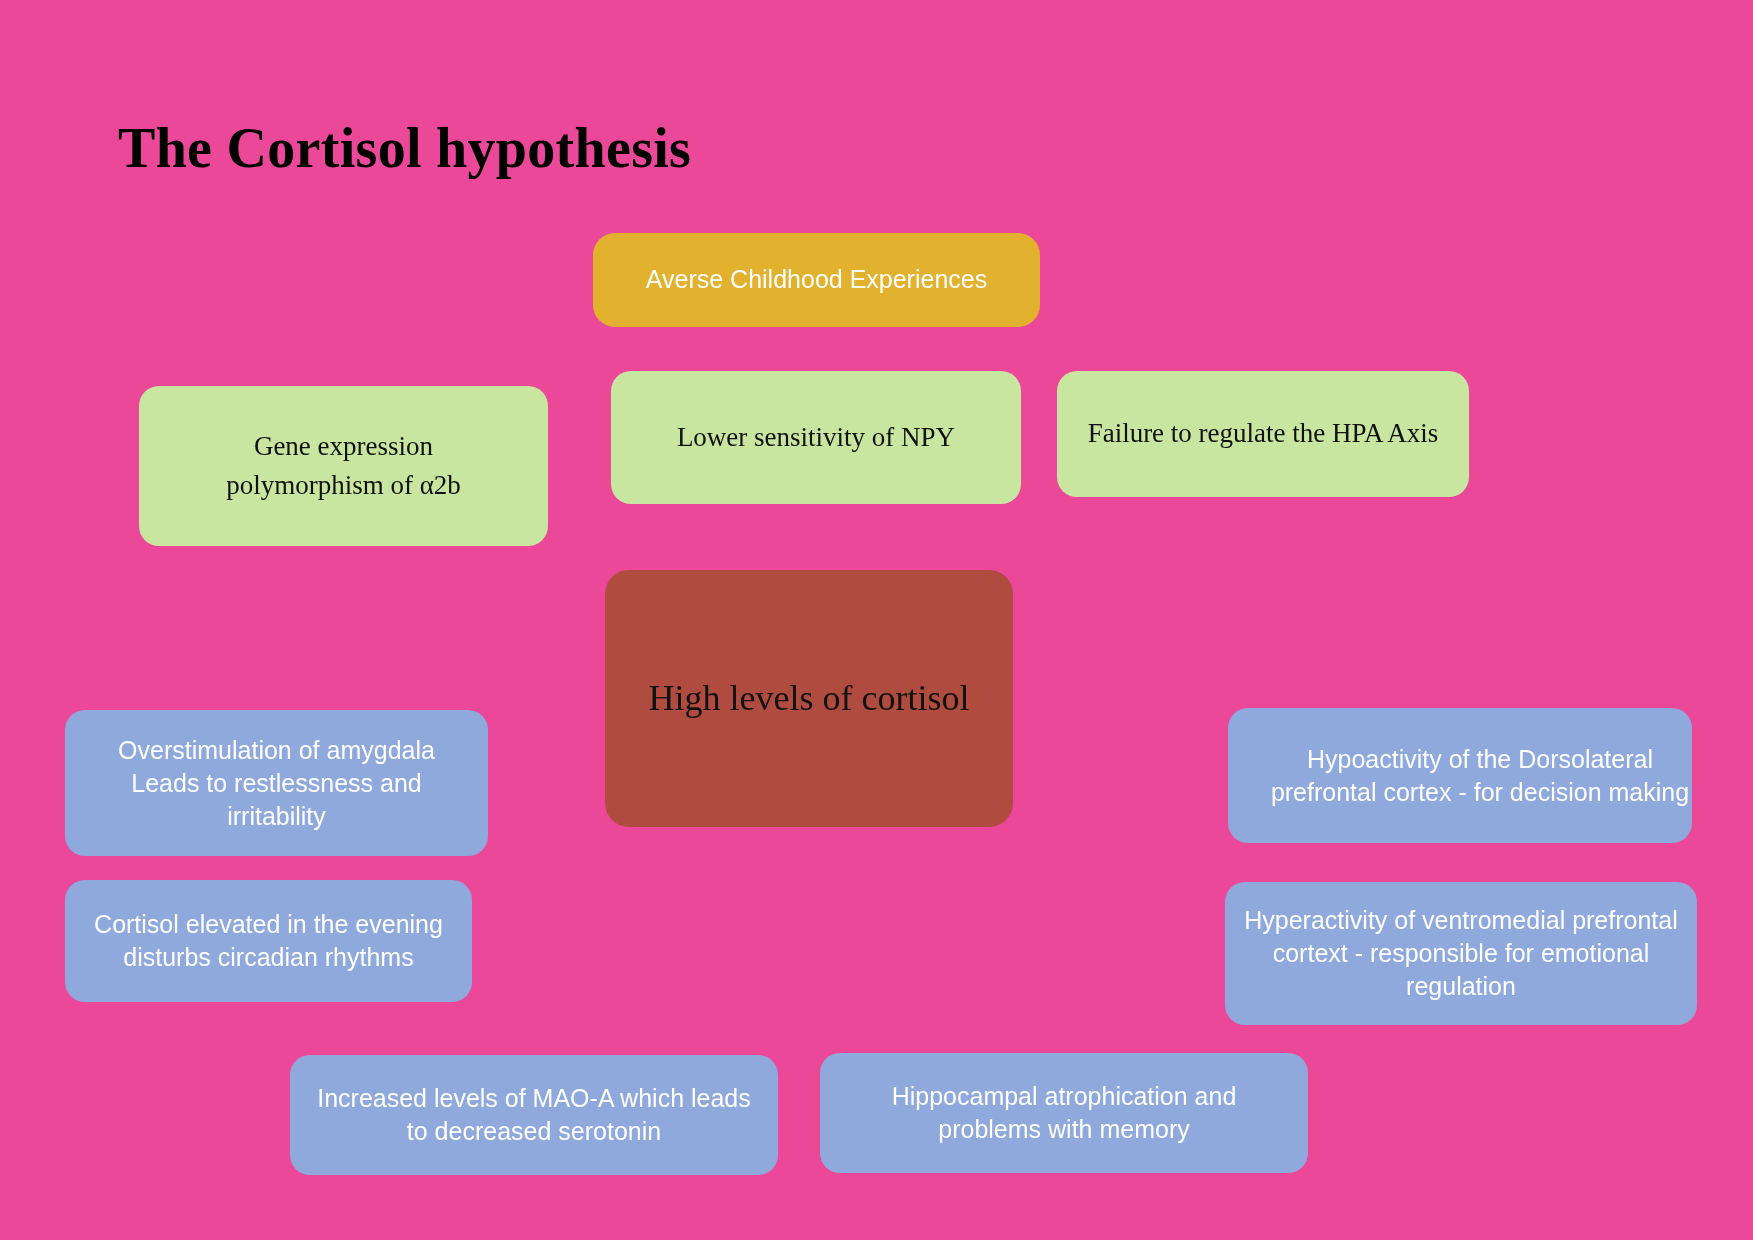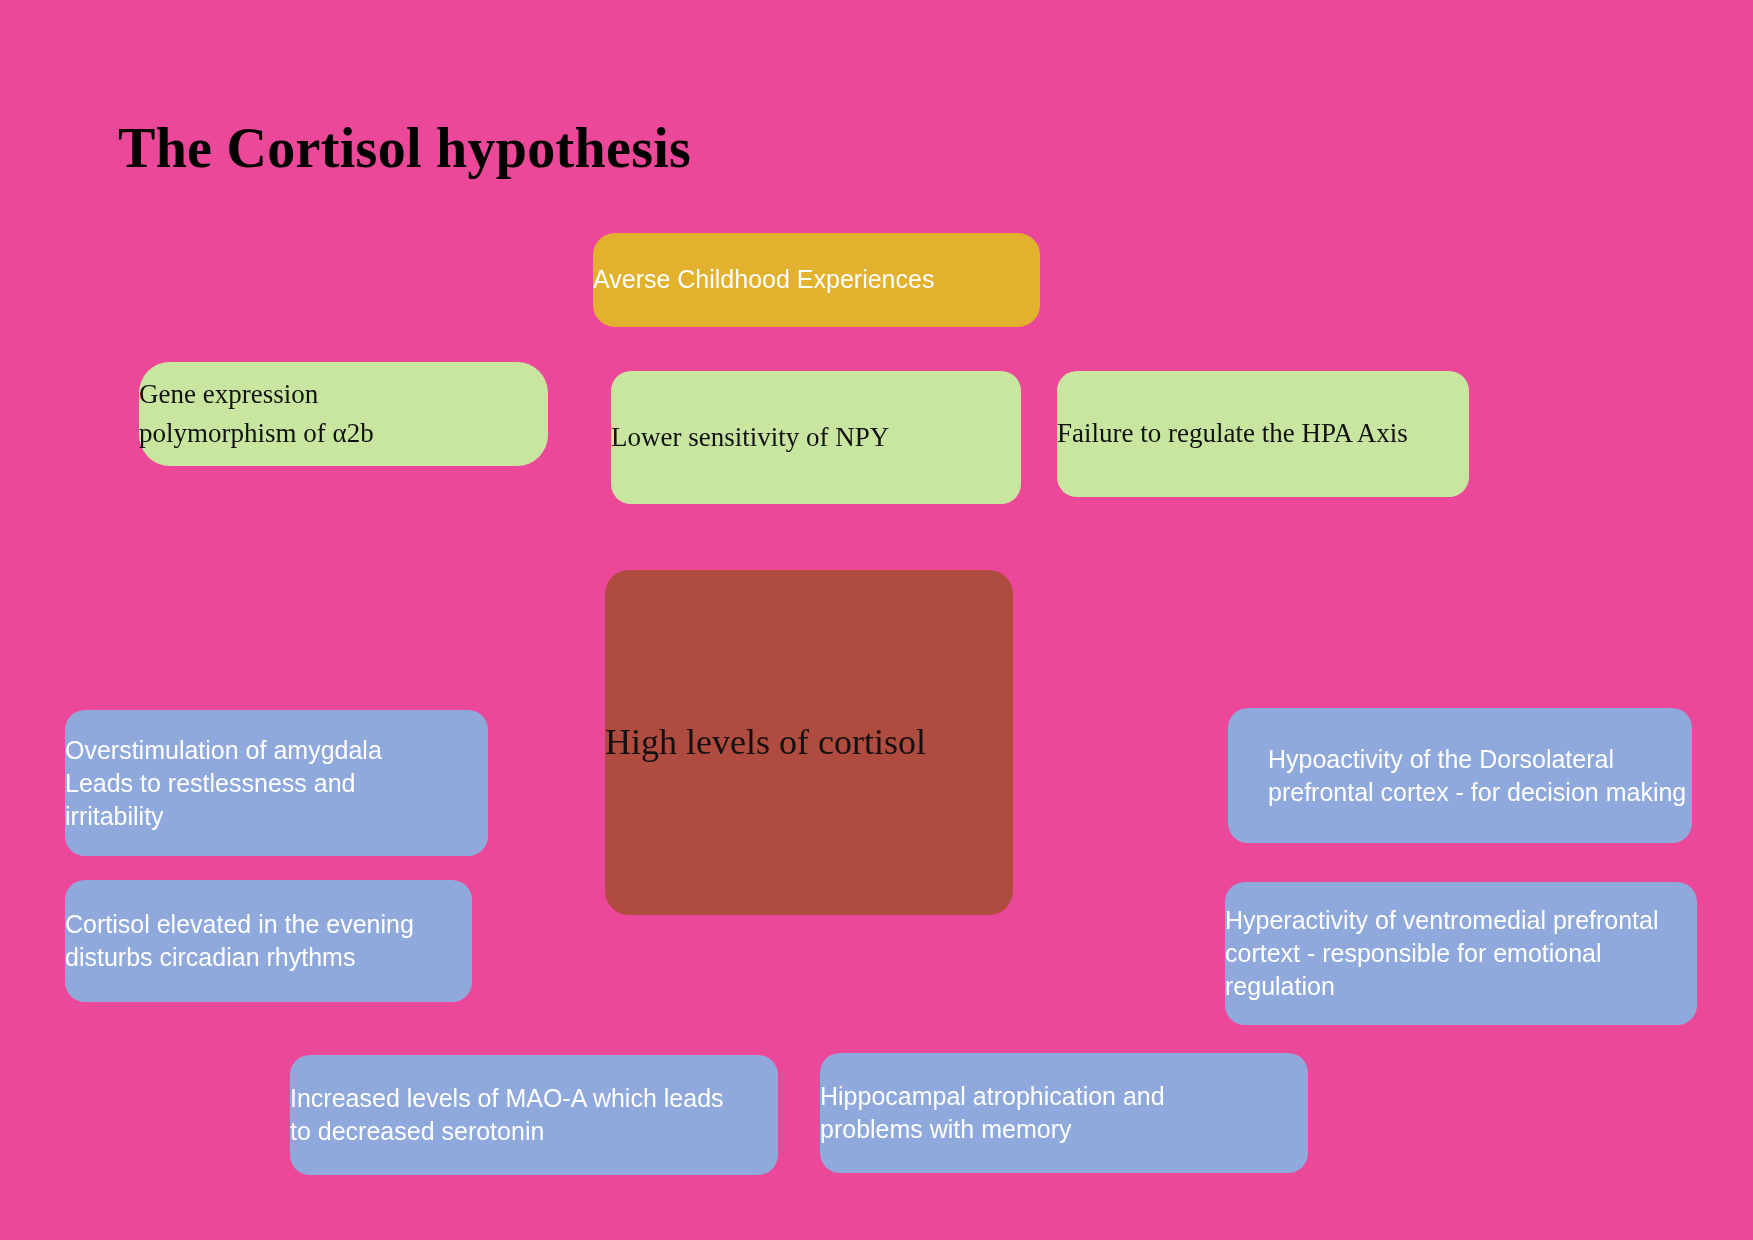--- a/index.html
+++ b/index.html
@@ -33,21 +33,21 @@
     color: #000000;
     letter-spacing: 0.3px;
     white-space: nowrap;
   }
 
   .node {
     position: absolute;
     display: flex;
     align-items: center;
     justify-content: center;
-    text-align: left;
+    text-align: center;
     box-sizing: border-box;
     border-radius: 18px;
   }
 
   .node .node-label {
     display: block;
     width: 100%;
     white-space: pre-line;
   }
 
@@ -103,34 +103,34 @@
 <body>
 
 <div id="canvas">
 
   <div id="page-title">The Cortisol hypothesis</div>
 
   <div class="node node--orange" style="left:593px; top:233px; width:447px; height:94px;">
     <span class="node-label">Averse Childhood Experiences</span>
   </div>
 
-  <div class="node node--green" style="left:139px; top:362px; width:409px; height:104px;border-radius:31px;">
+  <div class="node node--green" style="left:139px; top:386px; width:409px; height:160px;">
     <span class="node-label">Gene expression
 polymorphism of α2b</span>
   </div>
 
   <div class="node node--green" style="left:611px; top:371px; width:410px; height:133px;">
     <span class="node-label">Lower sensitivity of NPY</span>
   </div>
 
   <div class="node node--green" style="left:1057px; top:371px; width:412px; height:126px;">
     <span class="node-label">Failure to regulate the HPA Axis</span>
   </div>
 
-  <div class="node node--red" style="left:605px; top:570px; width:408px; height:345px;">
+  <div class="node node--red" style="left:605px; top:570px; width:408px; height:257px;">
     <span class="node-label">High levels of cortisol</span>
   </div>
 
   <div class="node node--blue" style="left:65px; top:710px; width:423px; height:146px;">
     <span class="node-label">Overstimulation of amygdala
 Leads to restlessness and
 irritability</span>
   </div>
 
   <div class="node node--blue" style="left:65px; top:880px; width:407px; height:122px;">

